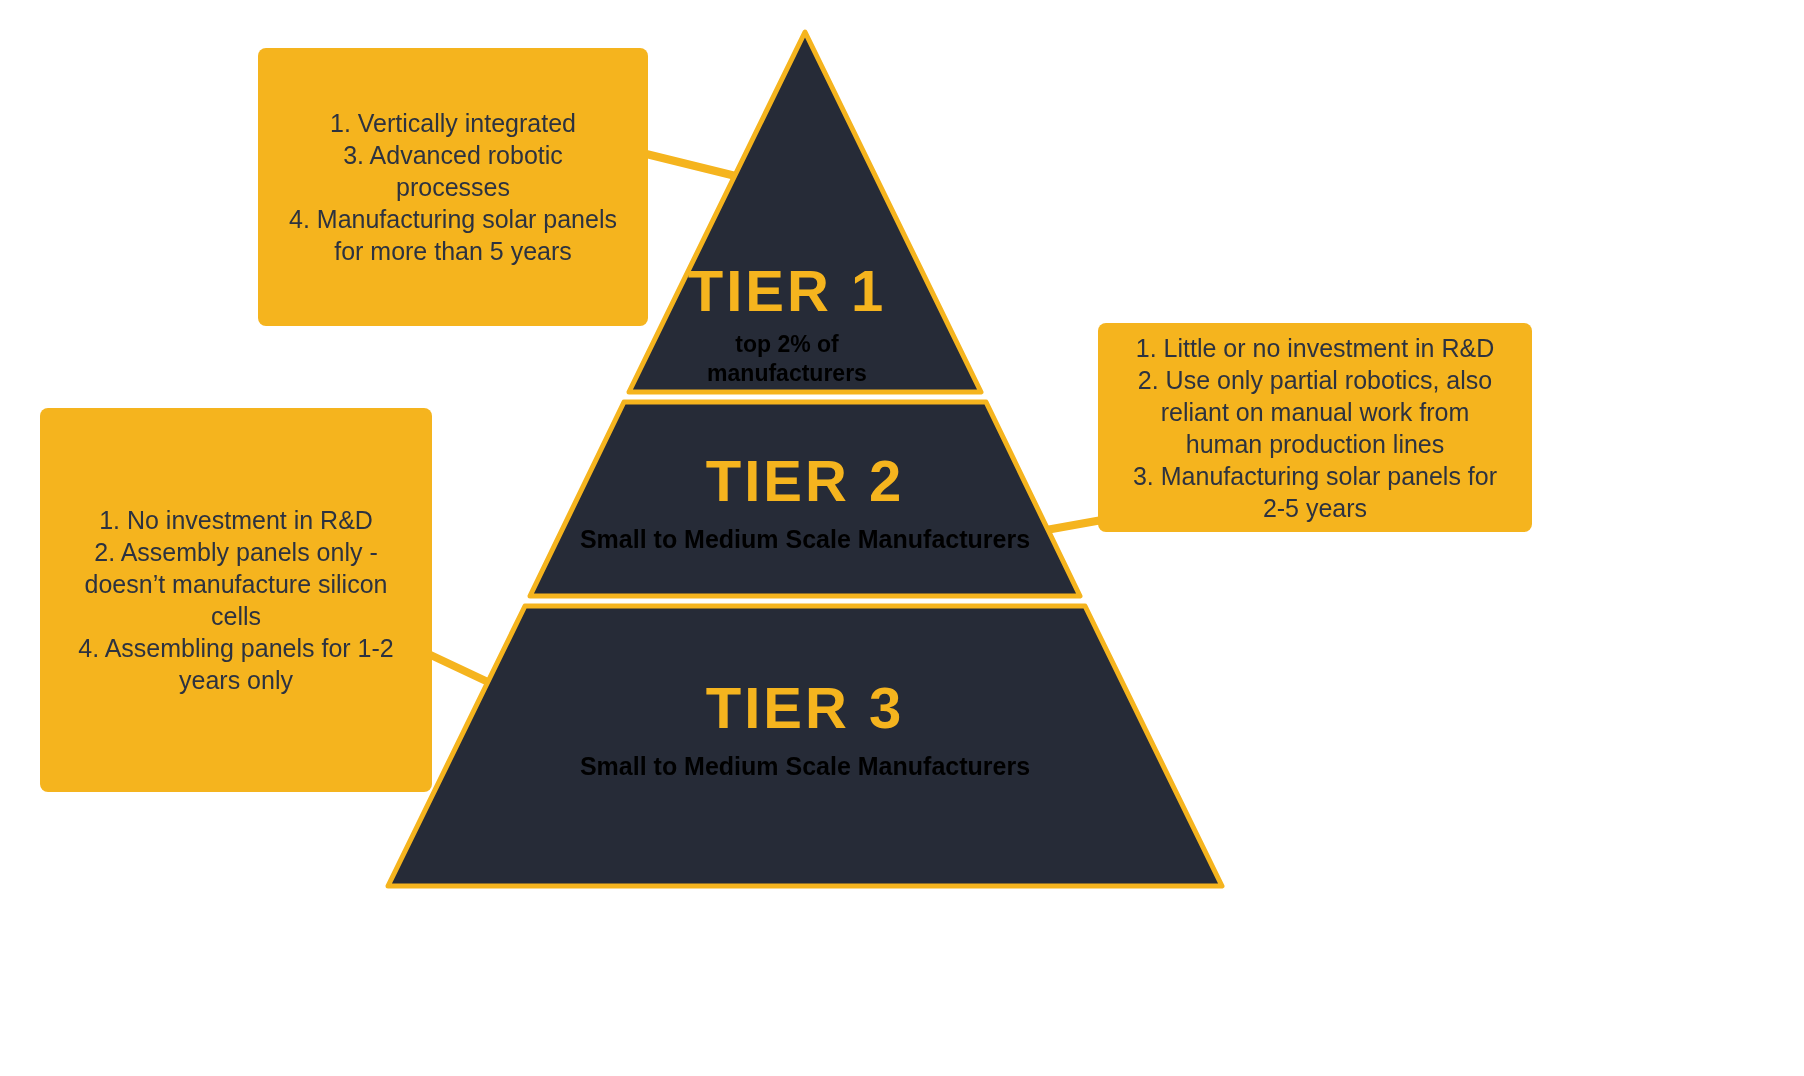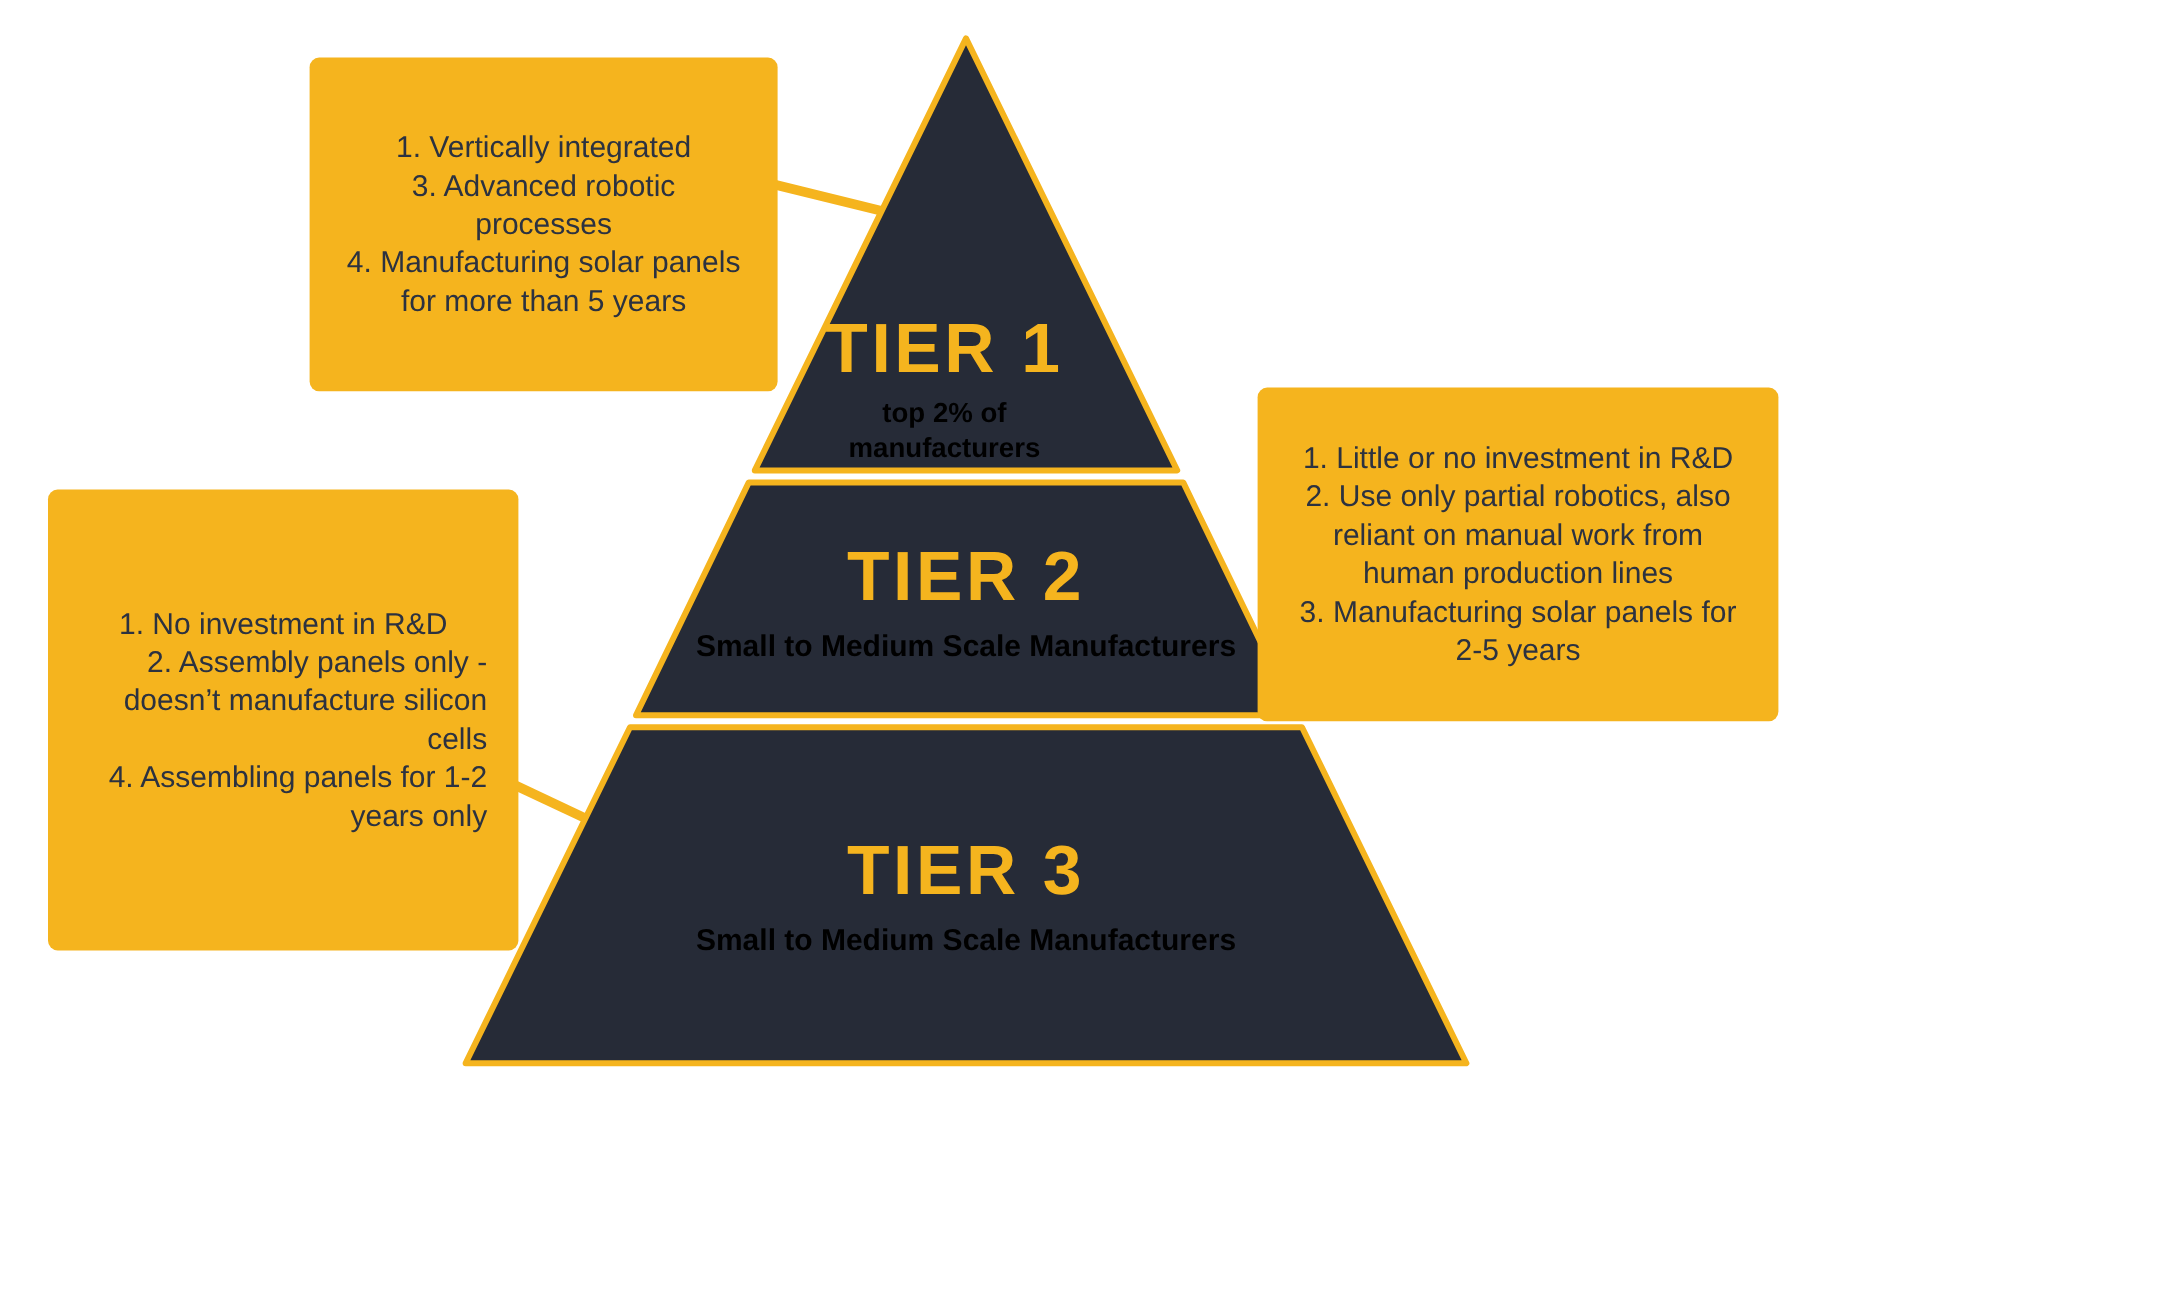--- a/index.html
+++ b/index.html
@@ -33,22 +33,22 @@
     text-align: center;
     box-sizing: border-box;
   }
   .callout p {
     margin: 0;
     font-size: 25px;
     line-height: 32px;
     font-weight: 400;
   }
   .callout-tier1 { left: 258px; top: 48px;  width: 390px; height: 278px; padding: 16px 28px; }
-  .callout-tier3 { left: 40px;  top: 408px; width: 392px; height: 384px; padding: 18px 26px; text-align: right; }
-  .callout-tier2 { left: 1048px; top: 323px; width: 434px; height: 278px; padding: 16px 24px; }
+  .callout-tier3 { left: 40px;  top: 408px; width: 392px; height: 384px; padding: 18px 26px; }
+  .callout-tier2 { left: 1098px; top: 323px; width: 434px; height: 209px; padding: 16px 24px; }
 
   .tier-label {
     position: absolute;
     z-index: 1;
     text-align: center;
     pointer-events: none;
   }
   .tier-title {
     color: #F5B41E;
     font-size: 58px;
@@ -58,21 +58,21 @@
   }
   .tier-subtitle {
     color: #000000;
     font-weight: 700;
     white-space: pre-line;
   }
   .tier-label-1 { left: 587px; top: 262px; width: 400px; }
   .tier-label-1 .tier-subtitle { font-size: 23px; line-height: 29px; margin-top: 10px; }
   .tier-label-2 { left: 505px; top: 452px; width: 600px; }
   .tier-label-2 .tier-subtitle { font-size: 25px; line-height: 30px; margin-top: 14px; }
-  .tier-label-3 { left: 485px; top: 697px; width: 640px; }
+  .tier-label-3 { left: 485px; top: 679px; width: 640px; }
   .tier-label-3 .tier-subtitle { font-size: 25px; line-height: 30px; margin-top: 14px; }
 </style>
 </head>
 <body>
 
 <div class="canvas">
 
   <svg class="pyramid-svg" width="1804" height="1076" viewBox="0 0 1804 1076">
 
     <line x1="630" y1="150" x2="760" y2="182" stroke="#F5B41E" stroke-width="8"></line>

